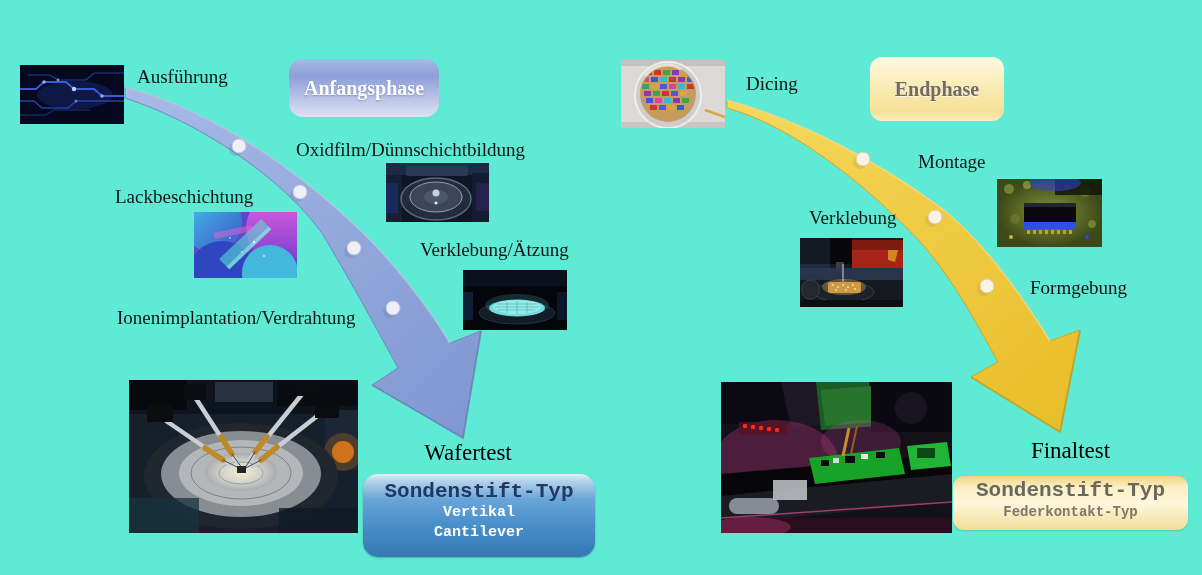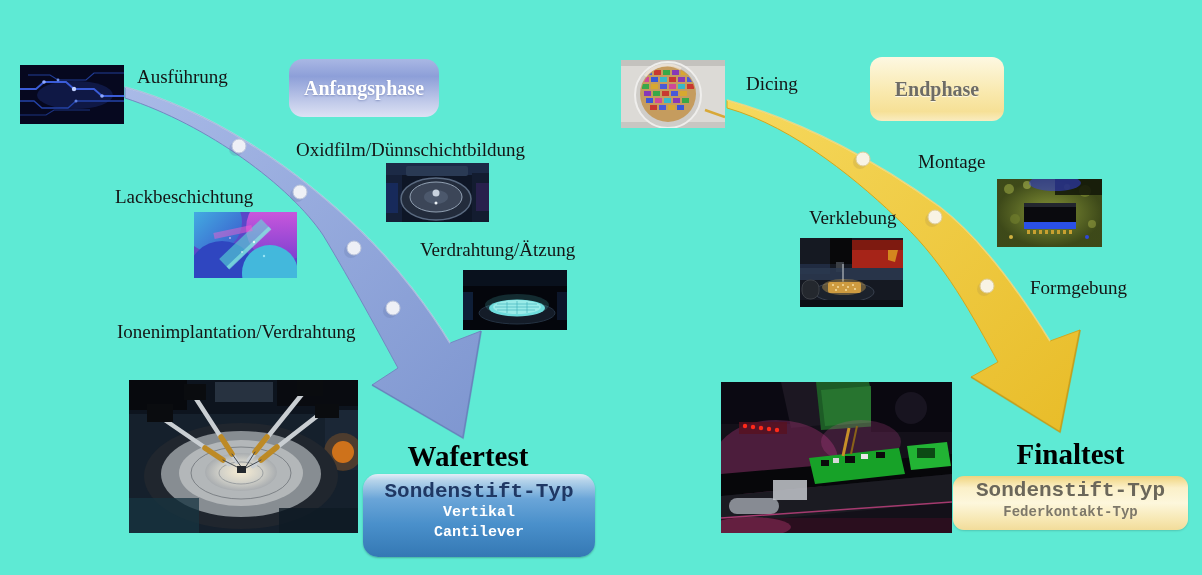--- a/index.html
+++ b/index.html
@@ -19,21 +19,21 @@
     left:289px;top:59px;width:150px;height:58px;border-radius:14px;
     background:linear-gradient(180deg,#a9b7e4 0%,#8d9fd8 30%,#c2cbea 75%,#dde2f4 100%);
     color:#ffffff;text-shadow:0 1px 2px rgba(70,90,150,.45);
   }
   .badge-yellow{
     left:870px;top:57px;width:134px;height:64px;border-radius:12px;
     background:linear-gradient(180deg,#fdf8e2 0%,#f9e9ae 55%,#f6e096 85%,#f9ecc0 100%);
     color:#6e6c65;text-shadow:0 1px 1px rgba(255,255,255,.8);
   }
   .result-title{
-    position:absolute;font-weight:bold;font-size:29px;color:#000000;text-align:center;
+    position:absolute;font-weight:normal;font-size:23px;color:#000000;text-align:center;
   }
   .result-box{
     position:absolute;text-align:center;font-weight:bold;font-family:Liberation Mono, monospace;
   }
   .box-blue{
     left:363px;top:474px;width:232px;height:83px;border-radius:15px;
     background:linear-gradient(180deg,#e3eef7 0%,#b5d3ea 8%,#6aa5d8 30%,#4a90cb 60%,#3478b4 100%);
     box-shadow:0 1px 2px rgba(0,0,0,.25);
   }
   .box-blue .h{display:block;padding-top:6px;font-size:21px;color:#1f3864;}
@@ -154,36 +154,36 @@
       <path d="M30,52 L72,12" stroke="#5ce8d8" stroke-width="14" opacity="0.55"></path>
       <path d="M34,56 L76,16" stroke="#8ff2e4" stroke-width="4" opacity="0.6"></path>
       <path d="M20,24 L58,16" stroke="#ff5fd0" stroke-width="6" opacity="0.45"></path>
       <circle cx="60" cy="30" r="1.2" fill="#ffffff" opacity="0.8"></circle>
       <circle cx="48" cy="40" r="1" fill="#ffffff" opacity="0.6"></circle>
       <circle cx="70" cy="44" r="1.2" fill="#baf8ff" opacity="0.7"></circle>
       <circle cx="36" cy="26" r="1" fill="#ffe0ff" opacity="0.6"></circle>
     </svg>
   </div>
 
-  <div class="lbl" style="left:420px;top:239px">Verdrahtung/Ätzung</div>
+  <div class="lbl" style="left:420px;top:239px">Verklebung/Ätzung</div>
   <div class="photo" style="left:463px;top:270px;width:104px;height:60px">
     <svg width="104" height="60" viewBox="0 0 104 60">
       <rect width="104" height="60" fill="#04060c"></rect>
       <rect width="104" height="16" fill="#0b1422" opacity="0.8"></rect>
       <ellipse cx="54" cy="43" rx="38" ry="11" fill="#141c28" stroke="#243242" stroke-width="1"></ellipse>
       <ellipse cx="54" cy="38" rx="28" ry="8.5" fill="#73dede"></ellipse>
       <ellipse cx="54" cy="37" rx="24" ry="7" fill="#a9efec"></ellipse>
       <path d="M34,34 H74 M32,37 H76 M34,40 H72 M44,32 V43 M54,31 V44 M64,32 V43" stroke="#3fb0b8" stroke-width="0.7"></path>
       <ellipse cx="54" cy="35" rx="32" ry="11" fill="#58d8d8" opacity="0.18"></ellipse>
       <rect x="0" y="22" width="10" height="28" fill="#13294a" opacity="0.7"></rect>
       <rect x="94" y="22" width="10" height="28" fill="#101e38" opacity="0.7"></rect>
     </svg>
   </div>
 
-  <div class="lbl" style="left:117px;top:321px">Ionenimplantation/Verdrahtung</div>
+  <div class="lbl" style="left:117px;top:307px">Ionenimplantation/Verdrahtung</div>
 
   <div class="photo" style="left:129px;top:380px;width:229px;height:153px">
     <svg width="229" height="153" viewBox="0 0 229 153">
       <defs>
         <radialGradient id="glow1">
           <stop offset="0" stop-color="#f7ecd2"></stop>
             <stop offset="0.6" stop-color="#cfcfc8"></stop>
             <stop offset="1" stop-color="#a9adb0"></stop>
         </radialGradient>
       </defs>

